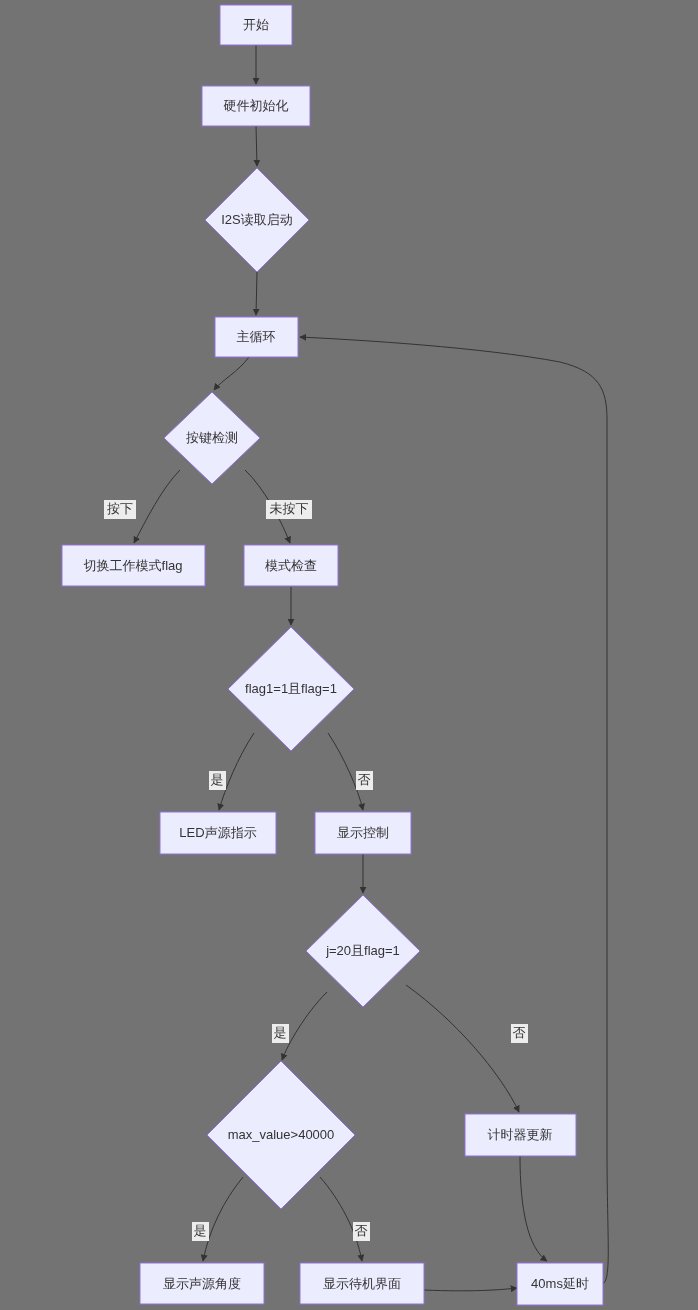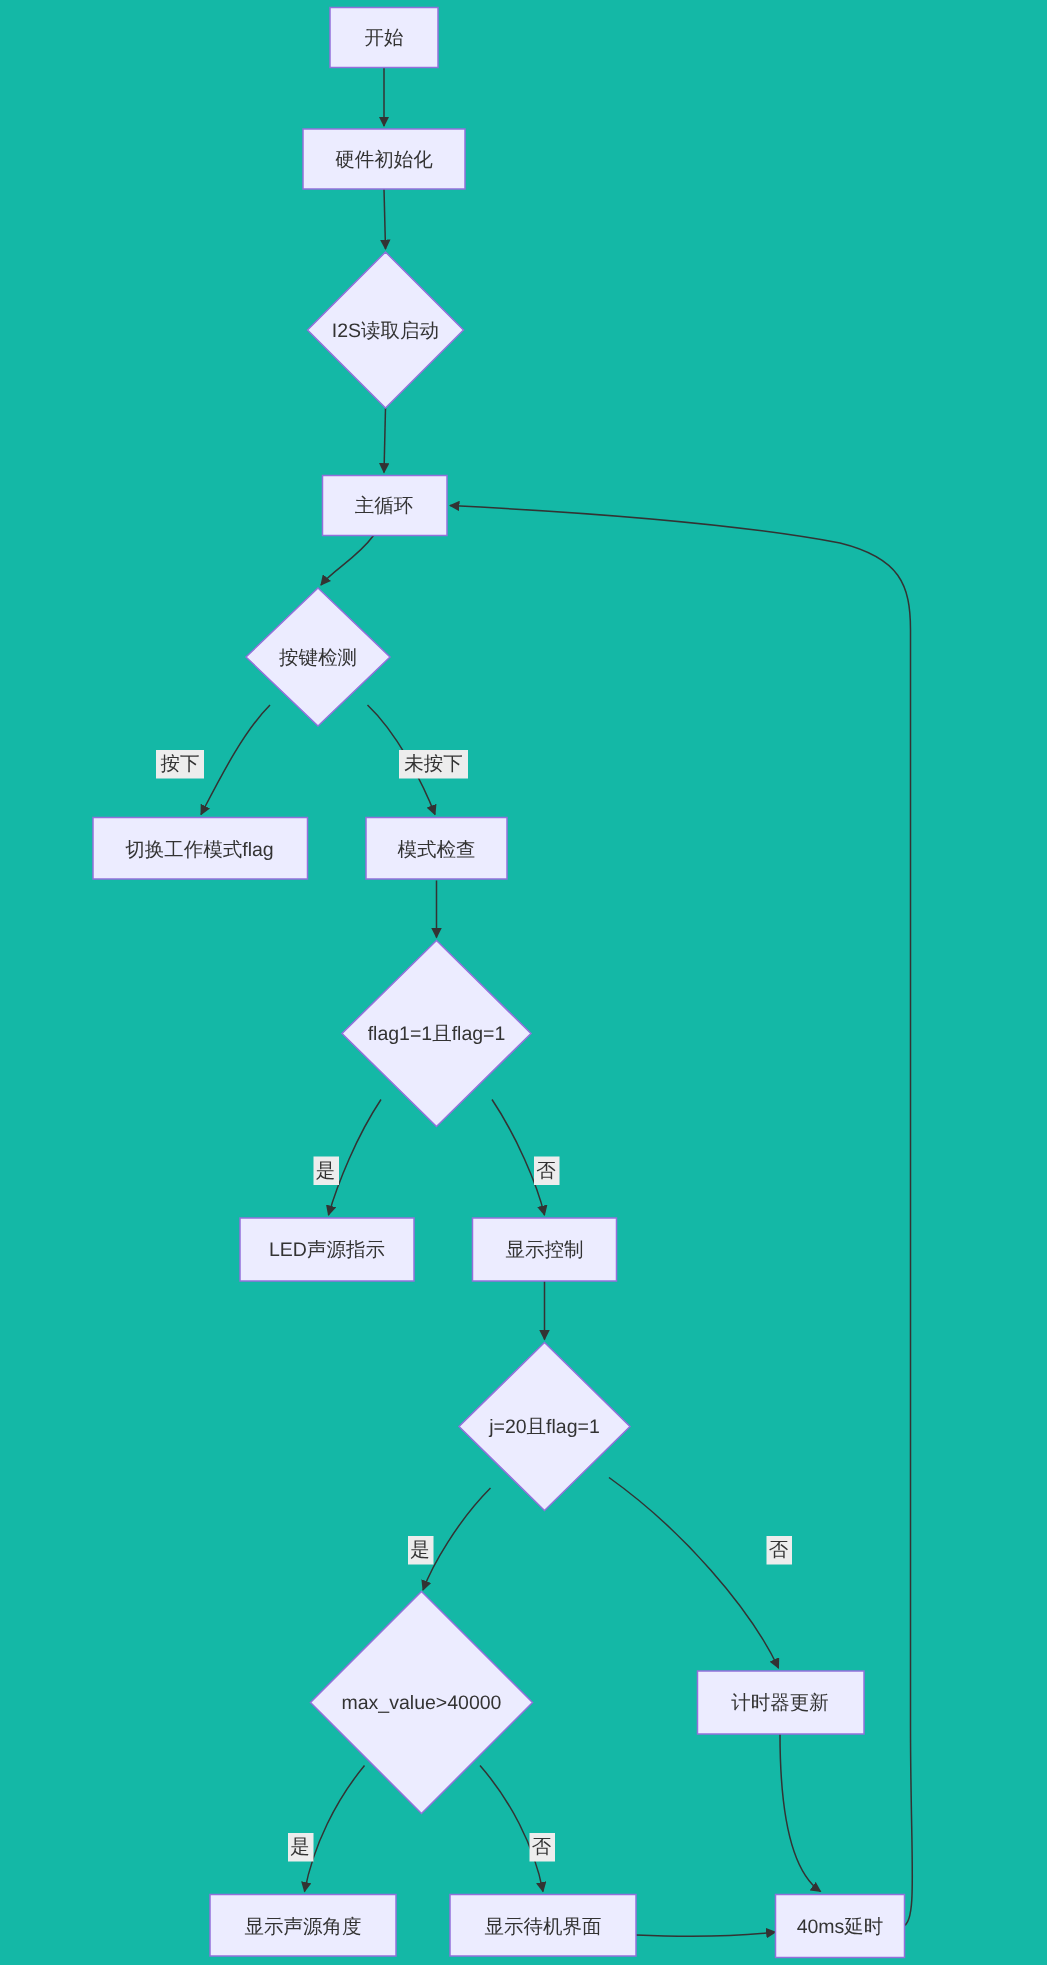--- a/index.html
+++ b/index.html
@@ -10,21 +10,21 @@
   body {
     width: 698px;
     height: 1310px;
     font-family: "Liberation Sans", "DejaVu Sans", sans-serif;
     overflow: hidden;
   }
   #flowchart-root {
     position: relative;
     width: 698px;
     height: 1310px;
-    background: #14b8a6;
+    background: #737373;
   }
   svg#flow-svg {
     display: block;
     width: 698px;
     height: 1310px;
   }
   .node-shape {
     fill: #ECECFF;
     stroke: #9370DB;
     stroke-width: 1;

